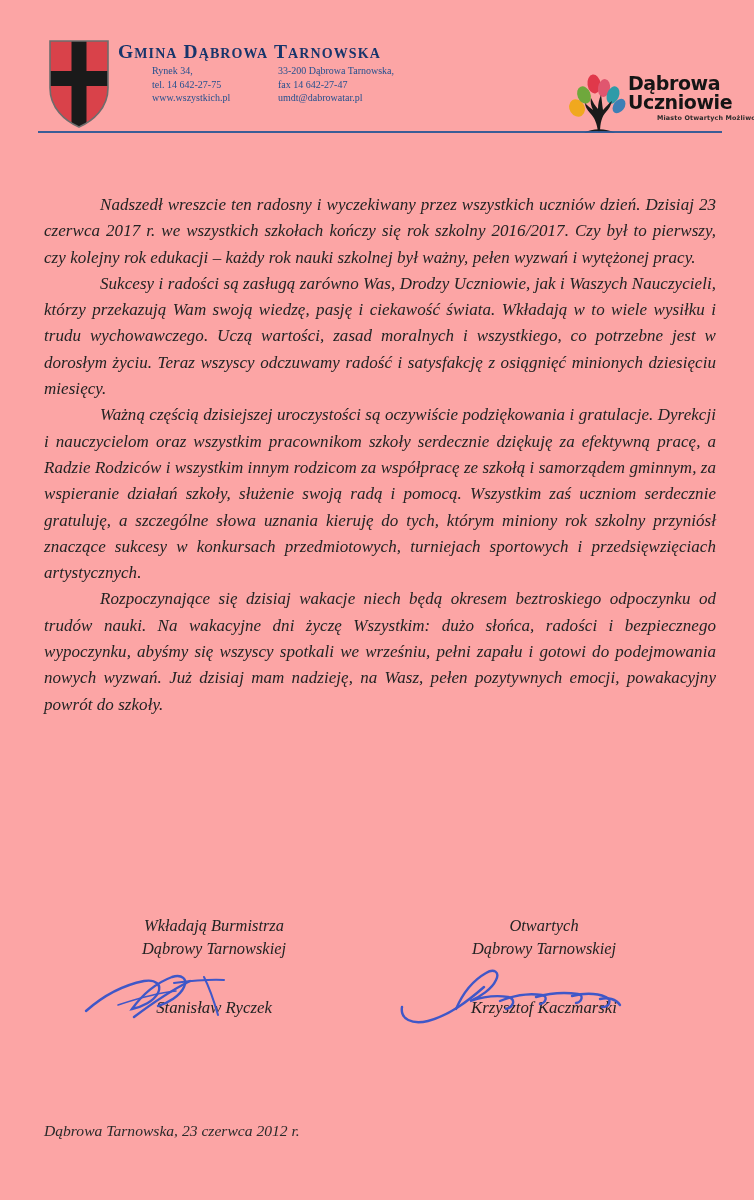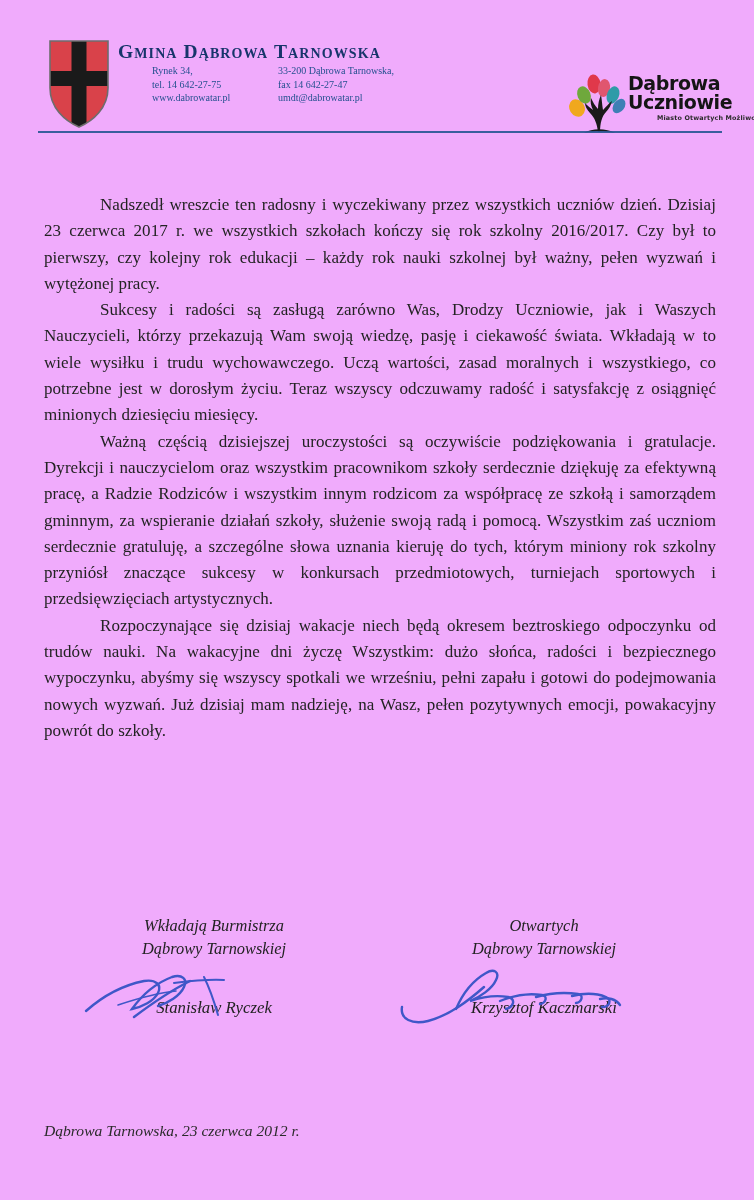--- a/index.html
+++ b/index.html
@@ -12,21 +12,21 @@
     height: 1200px;
     font-family: "Liberation Serif", serif;
     color: #1d1d1d;
     position: relative;
     overflow: hidden;
   }
 
   .page {
     position: absolute;
     inset: 0;
-    background: #f0abfc;
+    background: #fca5a5;
   }
 
   
   .letterhead {
     position: absolute;
     left: 0; right: 0; top: 28px;
     height: 100px;
   }
 
   .crest {
@@ -134,20 +134,21 @@
     line-height: 1.0;
     margin: 0 0 0 4px;
   }
   .salutation .sal-line { margin-bottom: 22px; white-space: nowrap; }
 
   .letter-body {
     margin-top: 32px;
   }
   .letter-body p {
     font-family: "Liberation Serif", serif;
+    font-style: italic;
     font-size: 17px;
     line-height: 26.3px;
     text-align: justify;
     text-justify: inter-word;
     margin: 0;
     text-indent: 56px;
     color: #232323;
     letter-spacing: 0.05px;
   }
   .letter-body p:last-child { margin-bottom: 0; }
@@ -227,21 +228,21 @@
       <div class="office-lines">
         <div class="office-row">
           <span class="c1">Rynek 34,</span>
           <span class="c2">33-200 Dąbrowa Tarnowska,</span>
         </div>
         <div class="office-row">
           <span class="c1">tel. 14 642-27-75</span>
           <span class="c2">fax 14 642-27-47</span>
         </div>
         <div class="office-row row-web">
-          <span class="c1">www.dabrowatar.pl</span>
+          <span class="c1">www.wszystkich.pl</span>
           <span class="c2">umdt@dabrowatar.pl</span>
         </div>
       </div>
     </div>
 
     <div class="city-logo">
       <svg class="logo-mark" viewBox="0 0 62 66">
 
         <ellipse cx="9" cy="38" rx="7.5" ry="9" fill="#f0a81e" transform="rotate(-32 9 38)"></ellipse>
         <ellipse cx="16" cy="25" rx="6.5" ry="9" fill="#6fa83c" transform="rotate(-22 16 25)"></ellipse>

